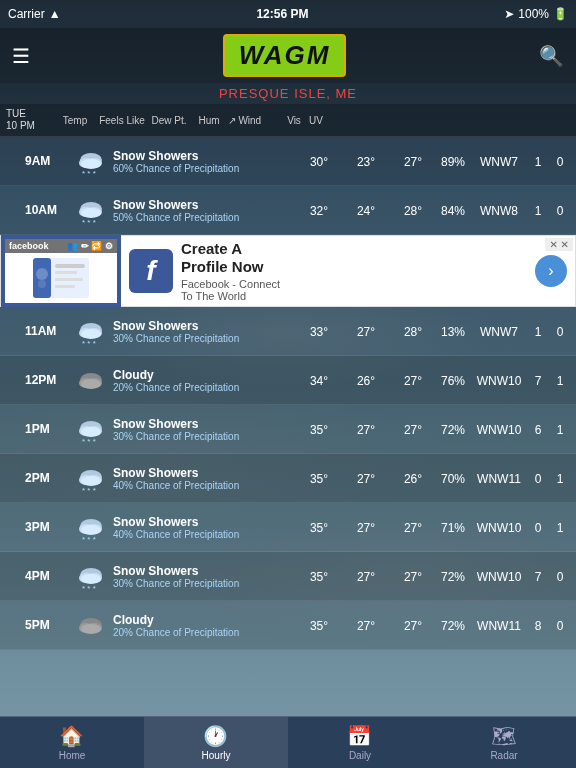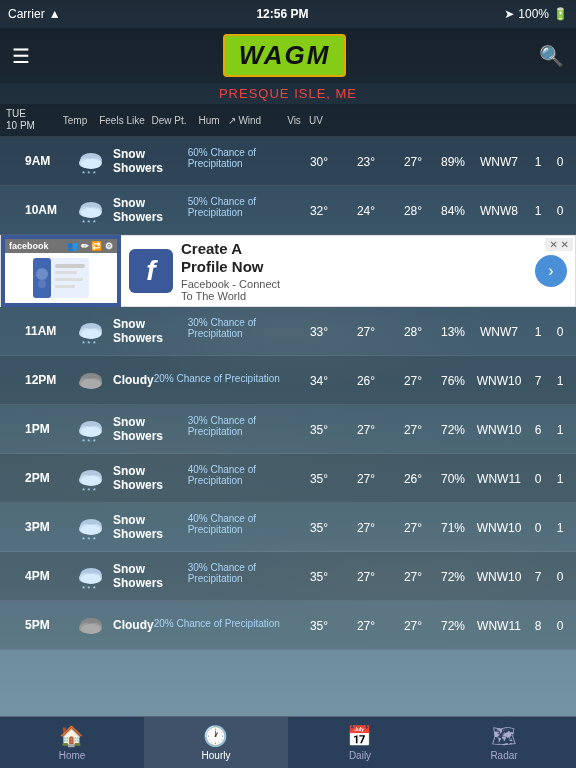--- a/index.html
+++ b/index.html
@@ -125,21 +125,21 @@
       width: 48px;
       font-size: 12px;
       font-weight: 600;
       color: white;
       margin-left: 19px;
     }
 
     .row-cond {
       flex: 1;
       display: flex;
-      flex-direction: row;
+      flex-direction: column;
     }
     .row-cond-name {
       font-size: 12px;
       font-weight: 600;
       color: white;
     }
     .row-cond-precip {
       font-size: 10px;
       color: #aad4f5;
     }

